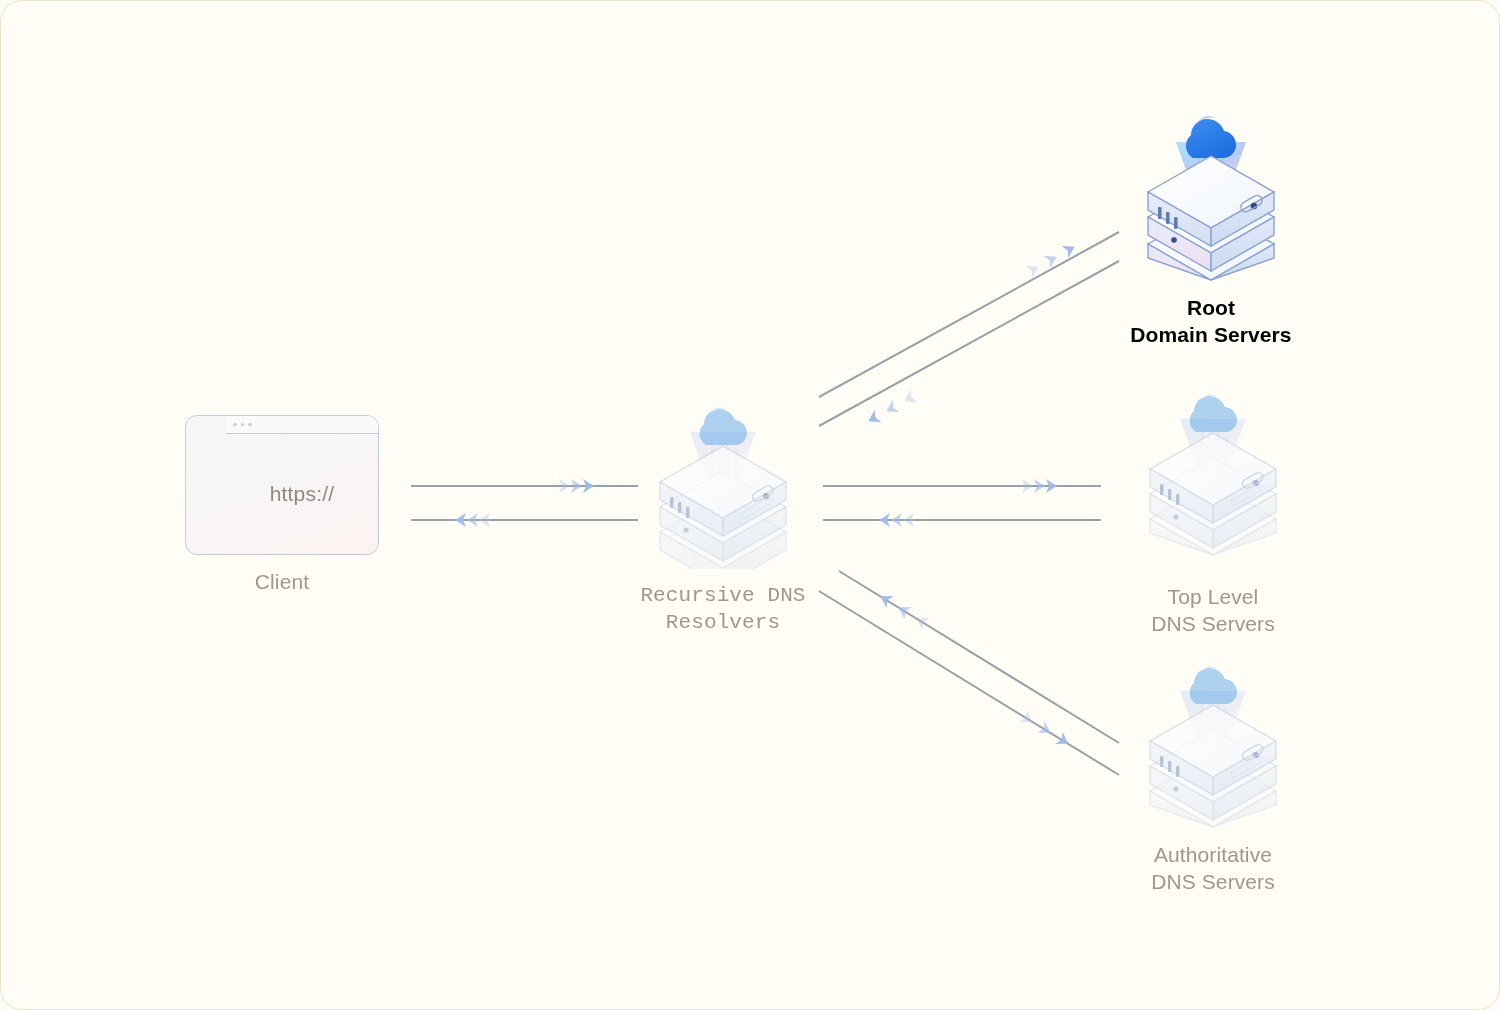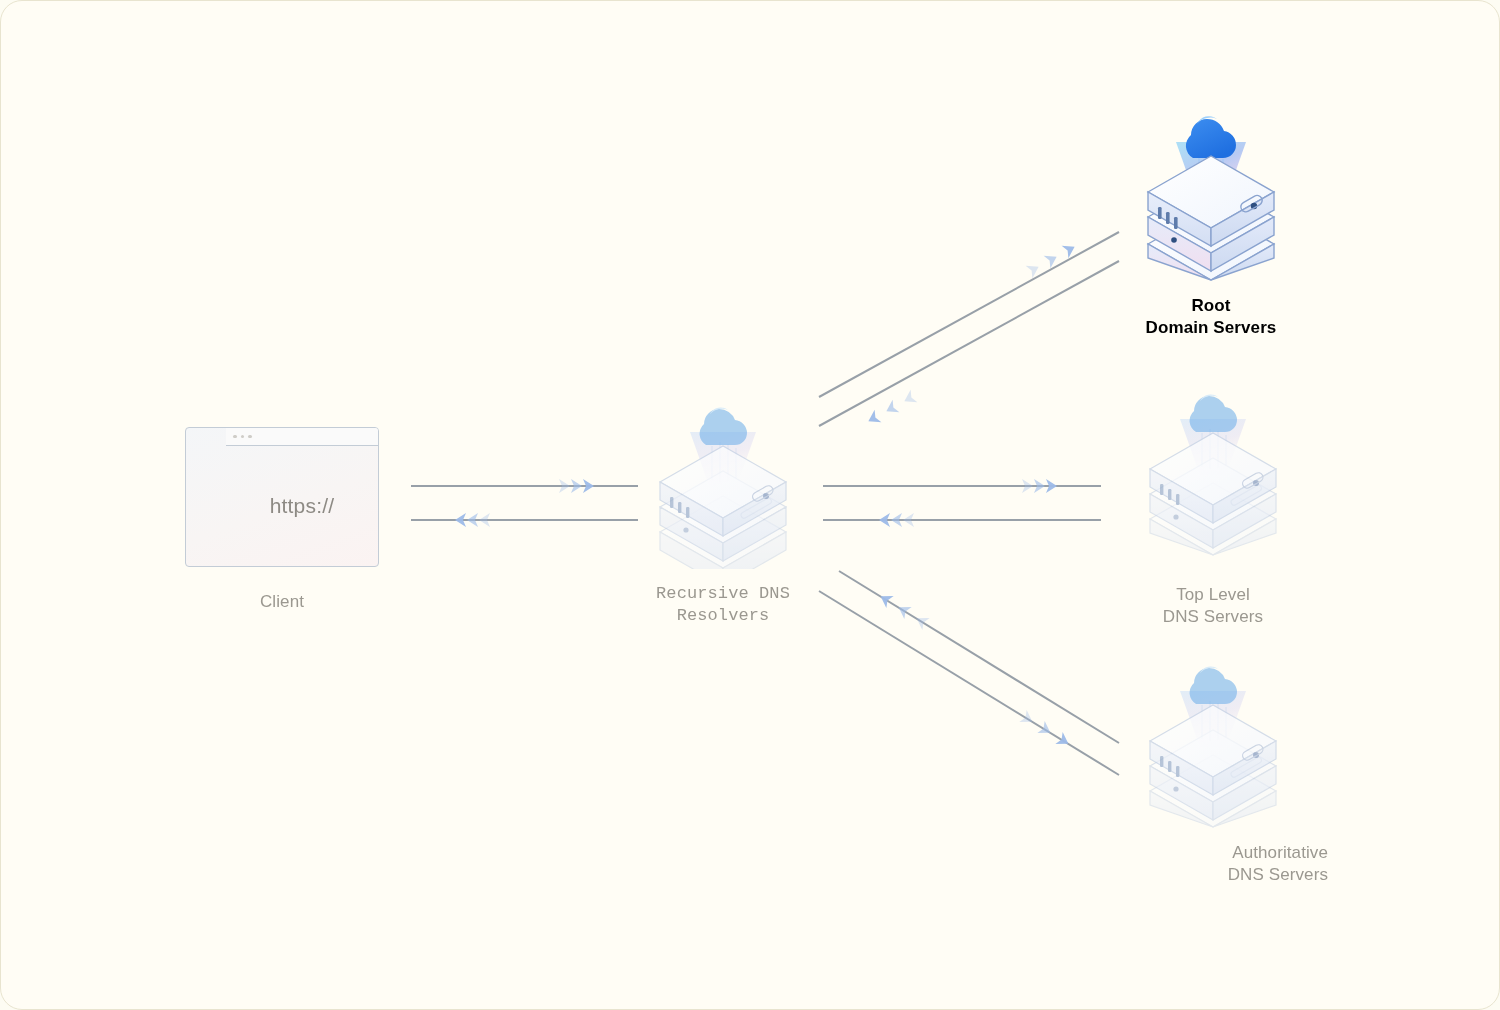--- a/index.html
+++ b/index.html
@@ -28,40 +28,40 @@
     left: 0;
     top: 0;
     width: 1500px;
     height: 1010px;
   }
   .node {
     position: absolute;
   }
   .node-label {
     text-align: center;
-    font-size: 17px;
+    font-size: 21px;
     line-height: 1.28;
     color: #9b9890;
     font-weight: 400;
     white-space: pre-line;
     letter-spacing: 0.1px;
   }
   .node-label.active {
     color: #000000;
     font-weight: 700;
   }
   
   #client-node { left: 150px; top: 410px; width: 262px; }
   .browser-window {
     width: 194px;
     height: 140px;
-    margin: 16px auto;
+    margin: 4px auto;
     background: #f7f6f6;
     border: 1.5px solid #c3ccd6;
-    border-radius: 4px;
+    border-radius: 12px;
     box-sizing: border-box;
     overflow: hidden;
     position: relative;
     background-image: linear-gradient(160deg, #f4f6f8 0%, #f8f5f4 55%, #fbf3f2 100%);
     padding-left: 40px;
   }
   .browser-titlebar {
     height: 17px;
     border-bottom: 1.5px solid #c3ccd6;
     display: flex;
@@ -80,32 +80,32 @@
     height: calc(100% - 18px);
     display: flex;
     align-items: center;
     justify-content: center;
   }
   .browser-url {
     font-size: 21px;
     color: #8d8a84;
     letter-spacing: 0.2px;
   }
-  #client-node .node-label { margin-top: 24px; }
+  #client-node .node-label { margin-top: 14px; }
 
   
   .server-icon { margin: 0 auto; display: block; }
   #resolver-node { left: 607px; top: 383px; width: 230px; }
   #resolver-node .node-label { margin-top: 14px; font-family: Liberation Mono, monospace; }
   #root-node { left: 1095px; top: 95px; width: 230px; }
   #root-node .node-label { margin-top: 14px; }
   #tld-node { left: 1097px; top: 370px; width: 230px; }
   #tld-node .node-label { margin-top: 28px; }
   #auth-node { left: 1097px; top: 642px; width: 230px; }
-  #auth-node .node-label { margin-top: 14px; text-align: right; }
+  #auth-node .node-label { margin-top: 14px; }
 </style>
 </head>
 <body>
 
 <div id="canvas">
 
   <svg class="layer-svg" viewBox="0 0 1500 1010" xmlns="http://www.w3.org/2000/svg">
     <defs>
       <g id="chev">
         <path d="M0,-7 L11,0 L0,7 L3,0 Z"></path>

